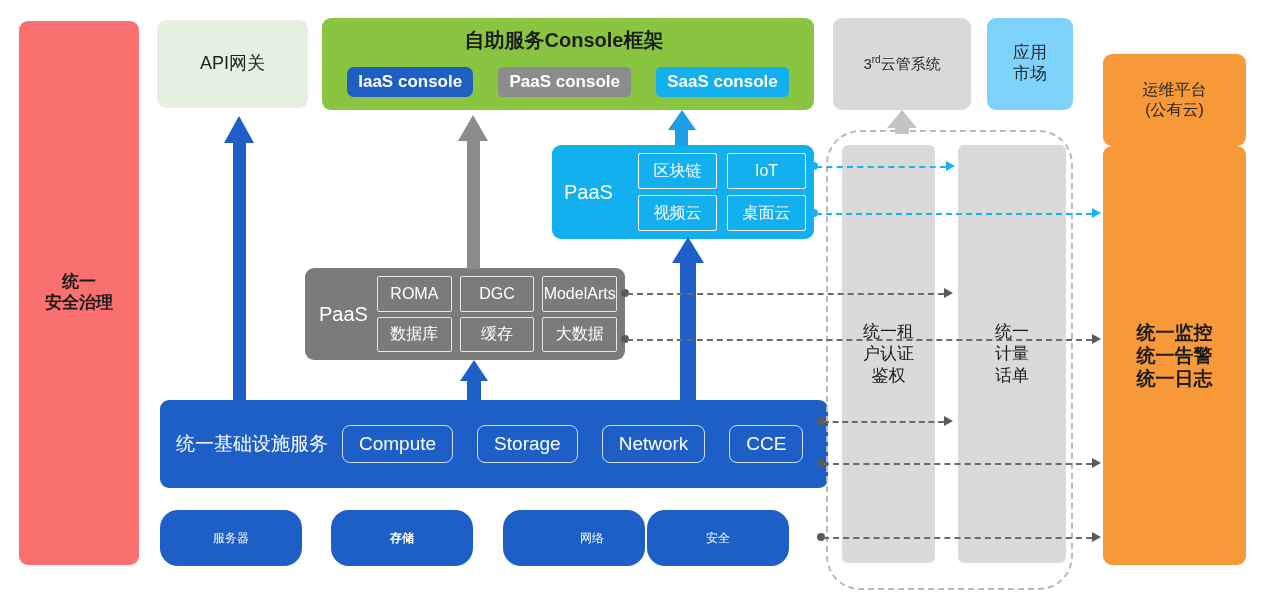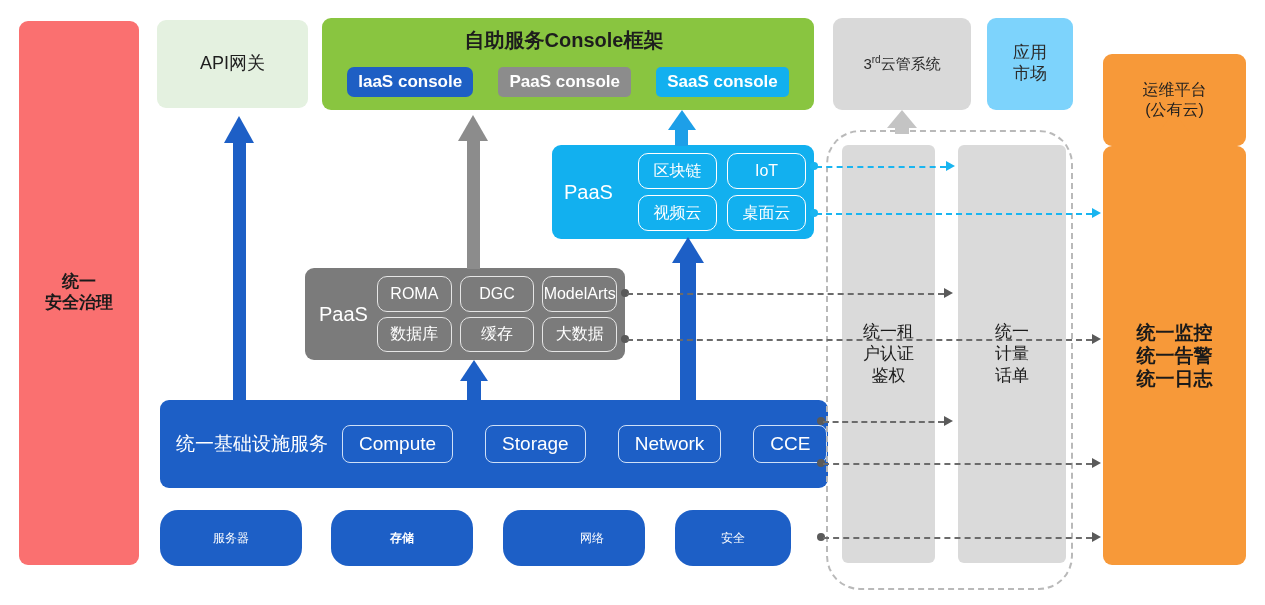--- a/index.html
+++ b/index.html
@@ -85,21 +85,21 @@
     position:absolute;left:12px;top:0;height:100%;
     display:flex;align-items:center;
     color:#ffffff;font-size:20px;
   }
   .saas-grid{
     position:absolute;left:86px;top:8px;right:8px;bottom:8px;
     display:grid;grid-template-columns:1fr 1fr;grid-template-rows:1fr 1fr;
     gap:6px 10px;
   }
   .pill{
-    border:1.6px solid #ffffff;border-radius:10px;
+    border:1.6px solid #ffffff;border-radius:2px;
     color:#ffffff;display:flex;align-items:center;justify-content:center;
     font-size:16px;white-space:nowrap;
   }
 
   
   .box-paas{
     left:305px;top:268px;width:320px;height:92px;
     background:#7b7b7b;border-radius:9px;
   }
   .paas-label{
@@ -116,21 +116,21 @@
   
   .box-iaas{
     left:160px;top:400px;width:668px;height:88px;
     background:#1d5fc6;border-radius:9px;
     display:flex;align-items:center;
   }
   .iaas-label{
     color:#ffffff;font-size:19px;margin-left:16px;white-space:nowrap;
   }
   .iaas-pills{
-    display:flex;align-items:center;gap:32px;margin-left:14px;
+    display:flex;align-items:center;gap:24px;margin-left:14px;
   }
   .pill-blue{
     border:1.6px solid #cfe0f7;border-radius:8px;
     color:#ffffff;font-size:19px;padding:7px 16px;
     display:flex;align-items:center;justify-content:center;white-space:nowrap;
   }
 
   
   .box-bot{
     top:510px;height:56px;background:#1d5fc6;border-radius:18px;
@@ -242,21 +242,21 @@
 
   <div class="abs box-bot ctr" style="left:160px;width:142px;">
     <span>服务器</span>
   </div>
   <div class="abs box-bot ctr" style="left:331px;width:142px;font-weight:bold;">
     <span>存储</span>
   </div>
   <div class="abs box-bot ctr" style="left:503px;width:142px;padding-left:36px;">
     <span>网络</span>
   </div>
-  <div class="abs box-bot ctr" style="left:675px;width:116px;text-align:center;">
+  <div class="abs box-bot ctr" style="left:647px;width:142px;text-align:center;">
     <span>安全</span>
   </div>
 
   <div class="abs dash-region"></div>
   <div class="abs grey-col col-auth">
     <div class="col-text">统一租<br>户认证<br>鉴权</div>
   </div>
   <div class="abs grey-col col-meter">
     <div class="col-text">统一<br>计量<br>话单</div>
   </div>

